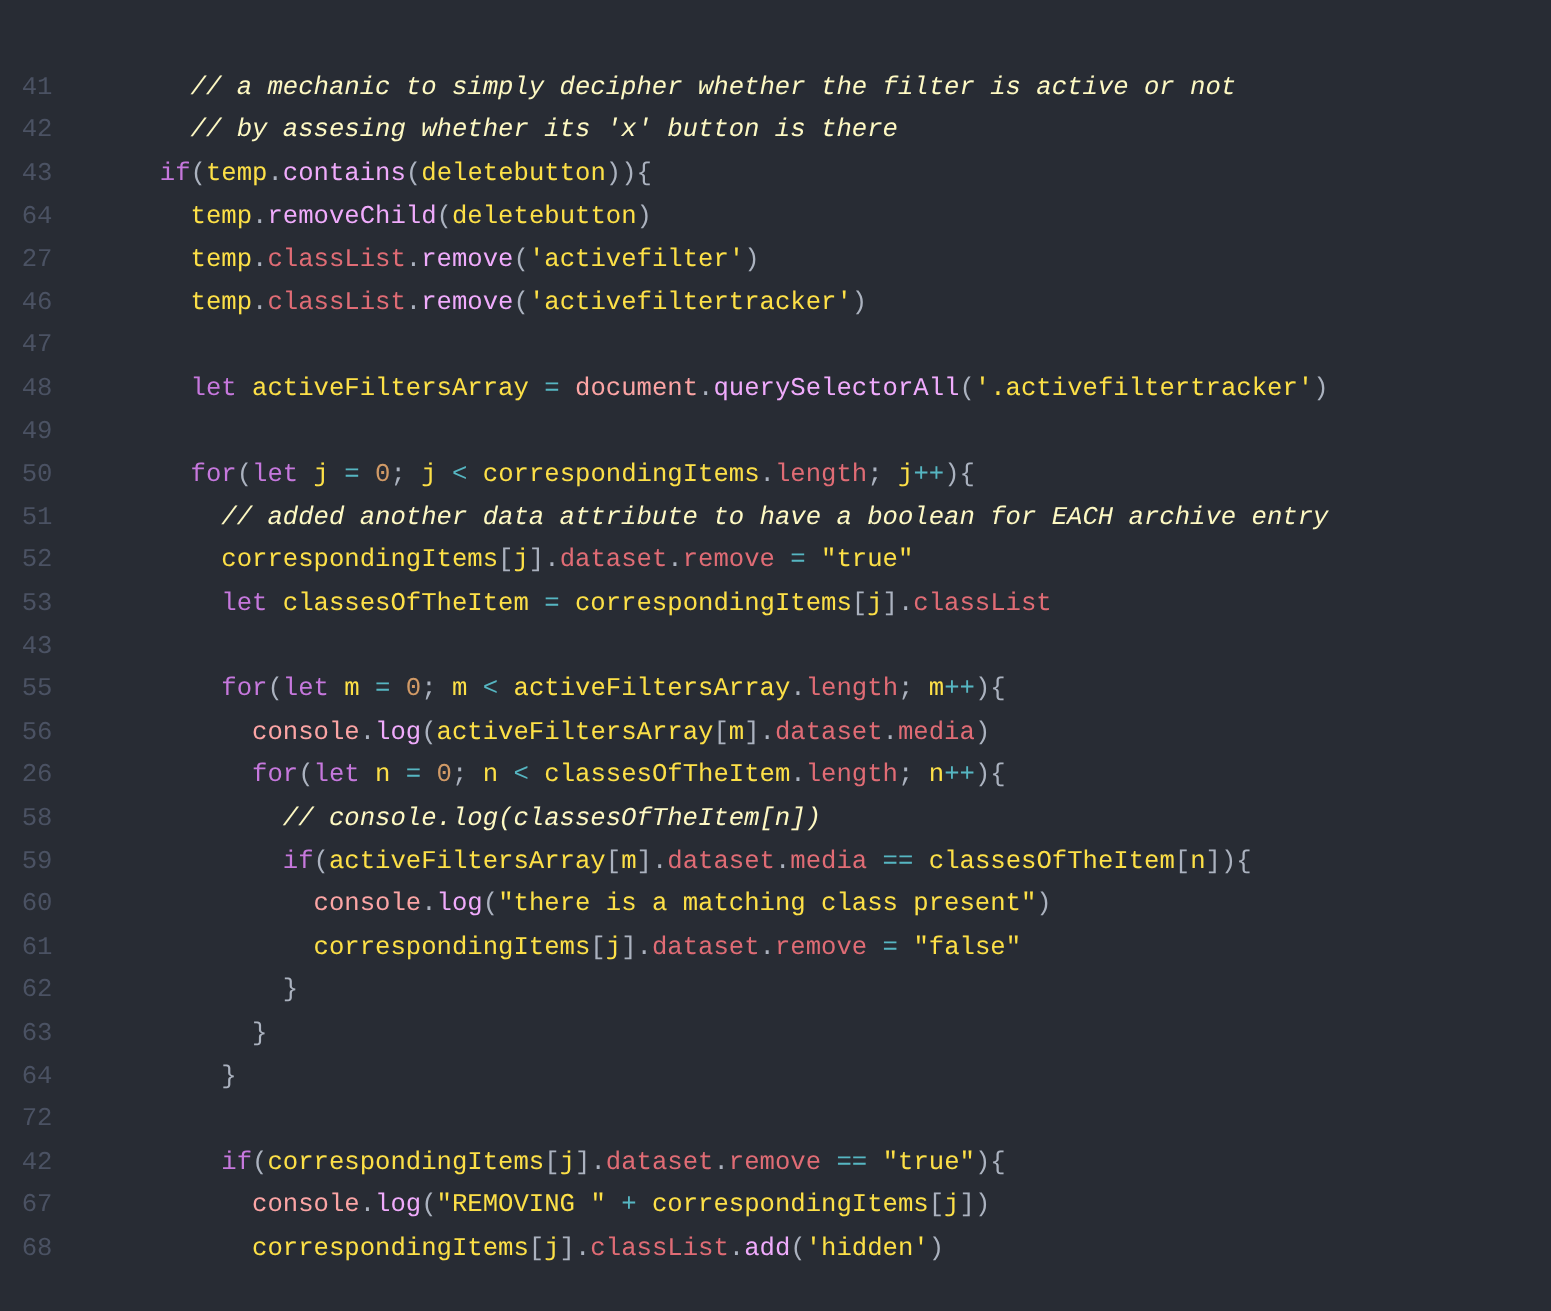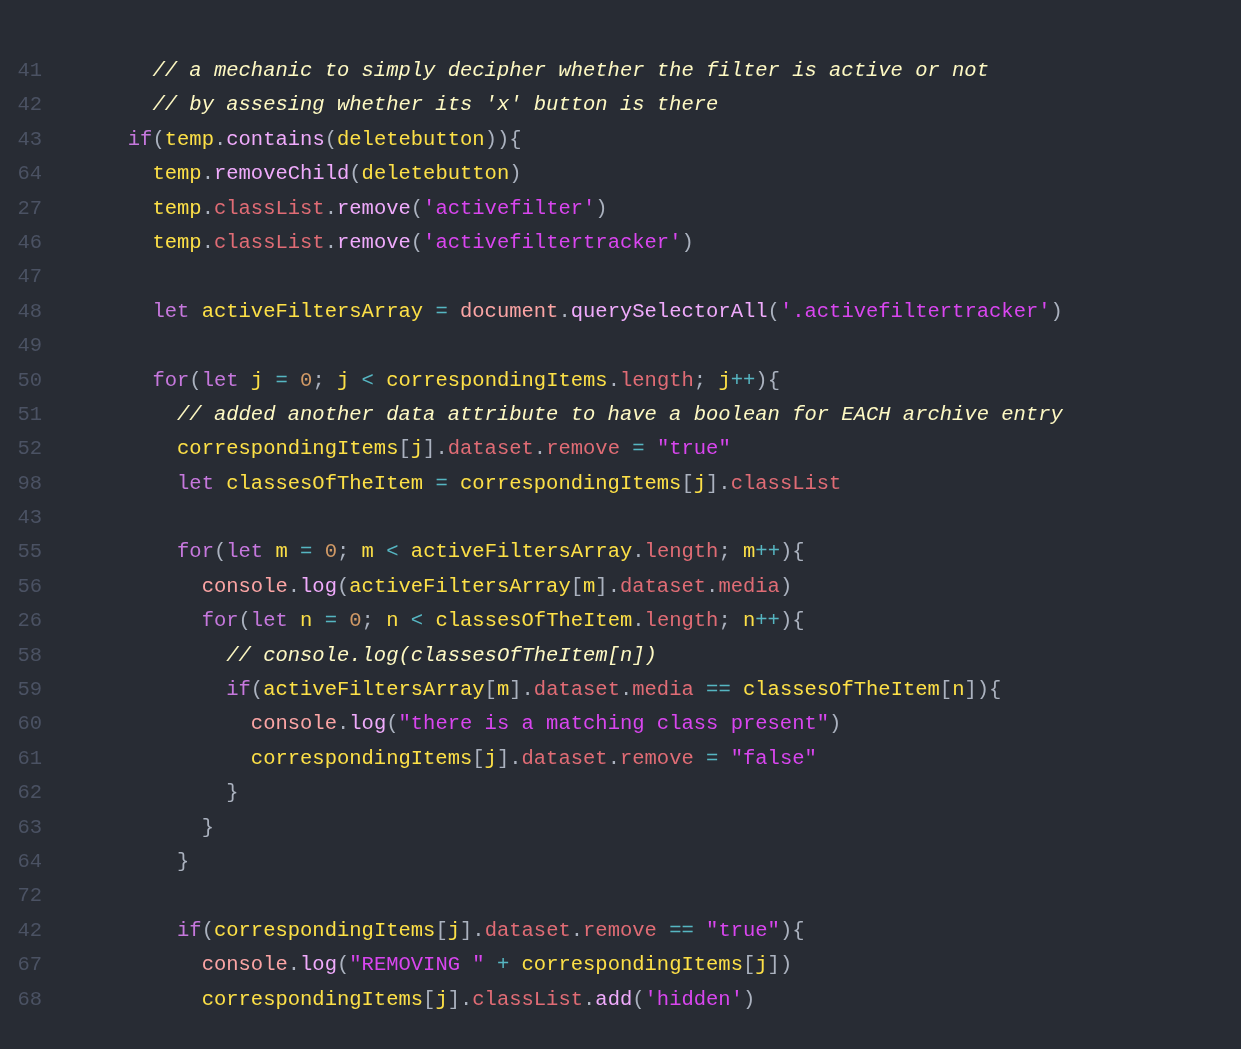--- a/index.html
+++ b/index.html
@@ -32,21 +32,21 @@
     white-space: pre;
     overflow: hidden;
   }
   .code .line { height: 34.4px; }
   
   .c-comment { color: #fef9c3; font-style: italic; }
   .c-keyword { color: #c678dd; }
   .c-var     { color: #fca5a5; }
   .c-prop    { color: #e06c75; }
   .c-func    { color: #f0abfc; }
-  .c-string  { color: #d946ef; }
+  .c-string  { color: #fde047; }
   .c-num     { color: #d19a66; }
   .c-punct   { color: #abb2bf; }
   .c-op      { color: #56b6c2; }
   .c-ident   { color: #fde047; }
 </style>
 </head>
 <body>
 
 <div class="editor">
   <div class="gutter" id="gutter">
@@ -55,21 +55,21 @@
       <div class="ln">43</div>
       <div class="ln">64</div>
       <div class="ln">27</div>
       <div class="ln">46</div>
       <div class="ln">47</div>
       <div class="ln">48</div>
       <div class="ln">49</div>
       <div class="ln">50</div>
       <div class="ln">51</div>
       <div class="ln">52</div>
-      <div class="ln">98</div>
+      <div class="ln">53</div>
       <div class="ln">43</div>
       <div class="ln">55</div>
       <div class="ln">56</div>
       <div class="ln">26</div>
       <div class="ln">58</div>
       <div class="ln">59</div>
       <div class="ln">60</div>
       <div class="ln">61</div>
       <div class="ln">62</div>
       <div class="ln">63</div>

